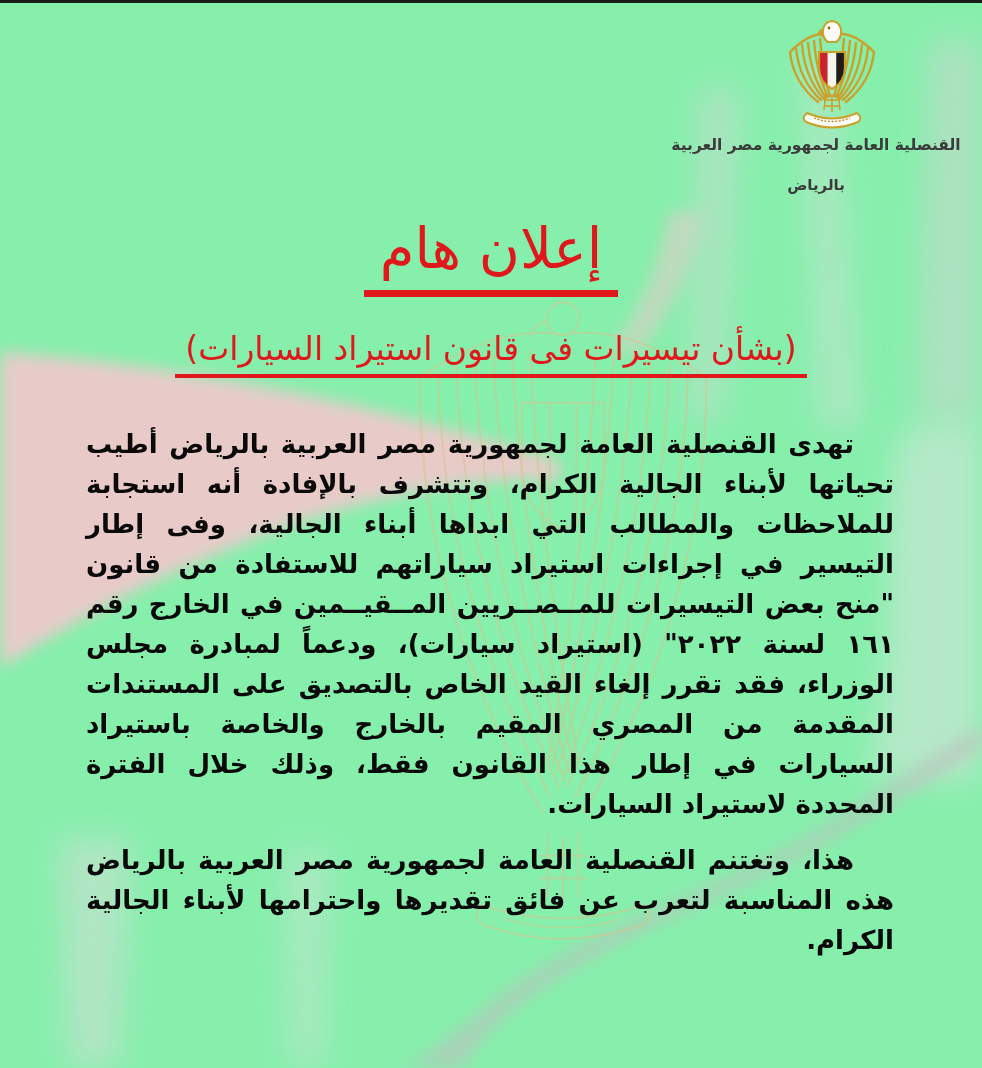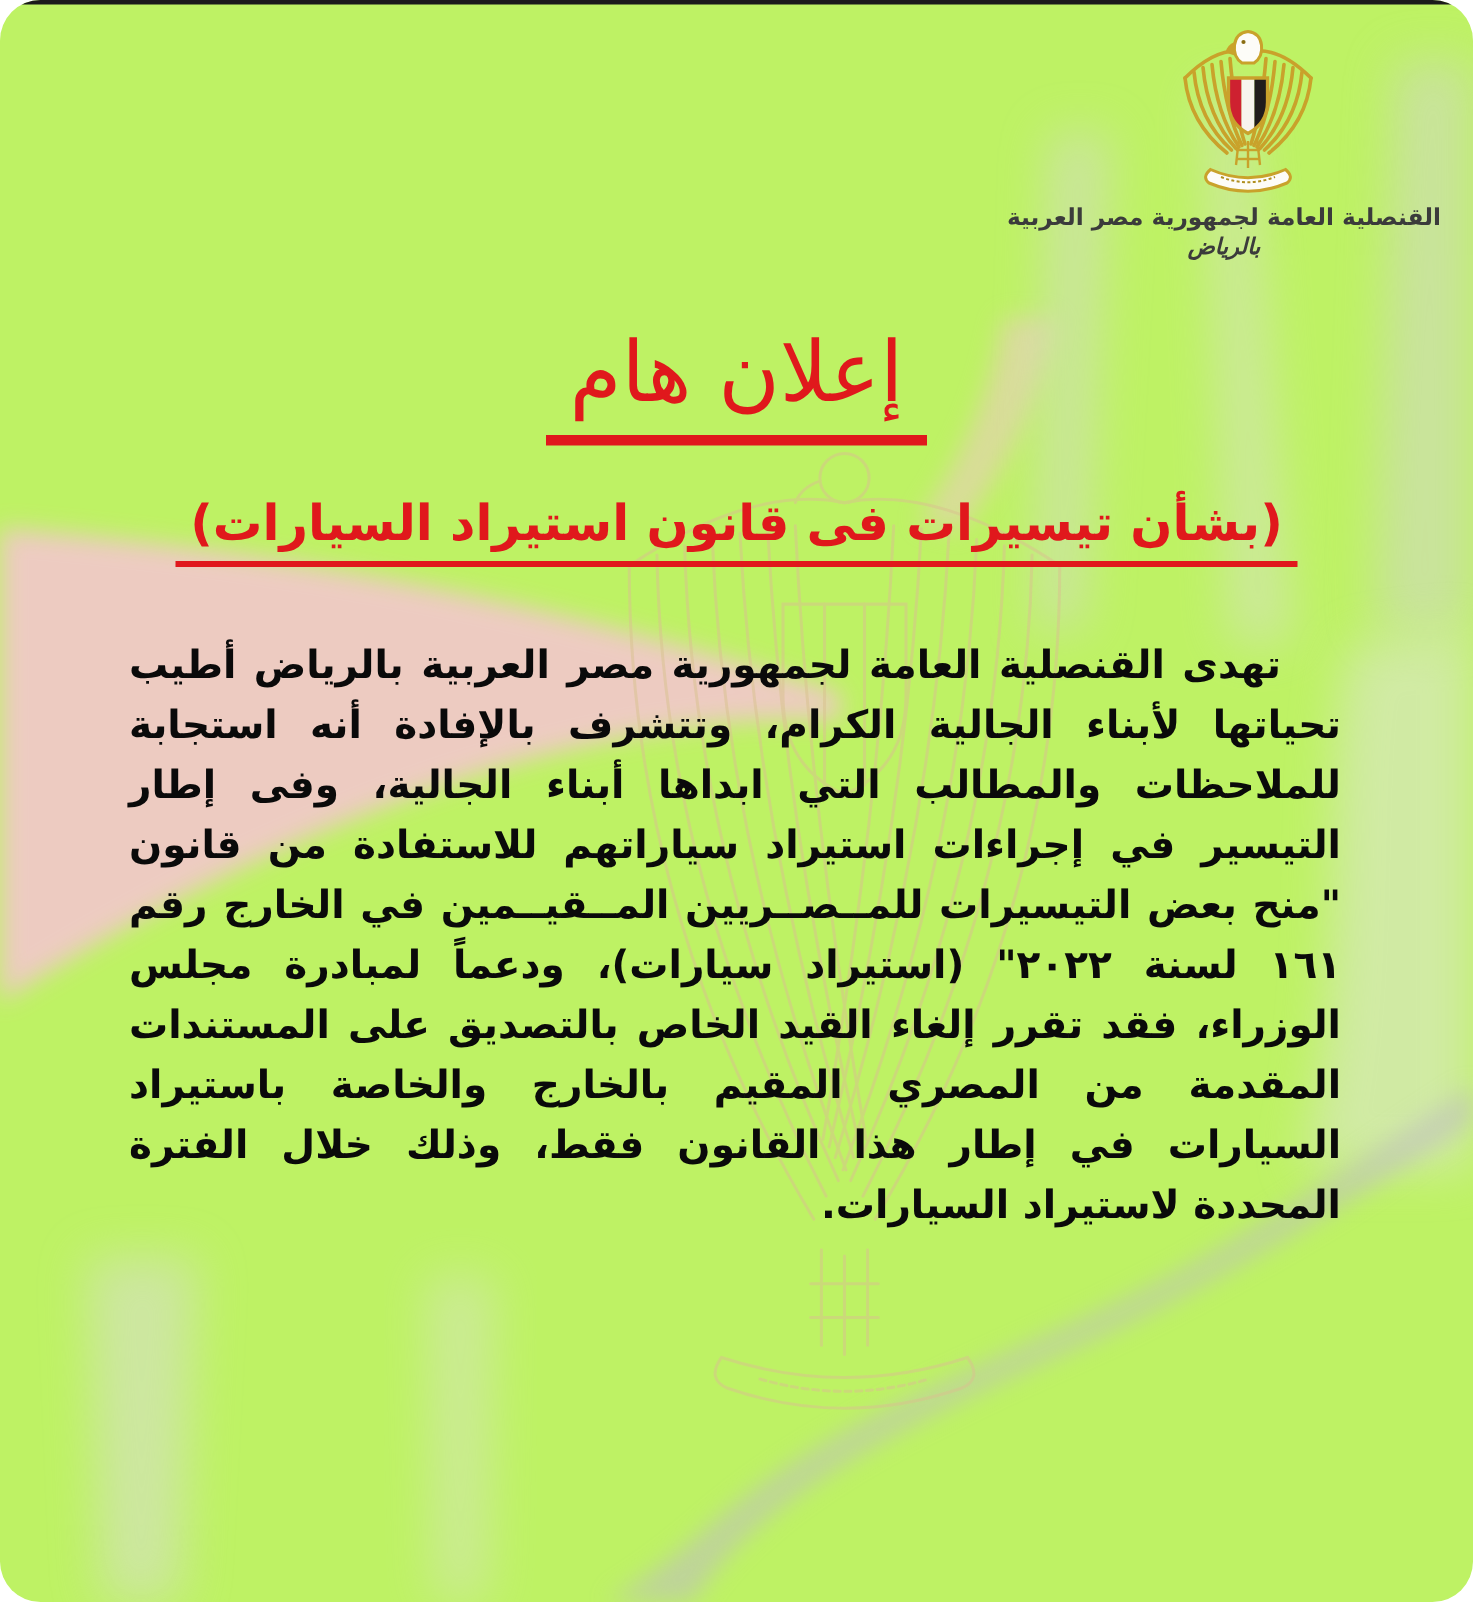--- a/index.html
+++ b/index.html
@@ -1,42 +1,42 @@
 <!DOCTYPE html>
 <html lang="ar"><head>
 <meta charset="utf-8">
 <style>
   html,body{margin:0;padding:0;}
   body{
     width:982px;height:1068px;overflow:hidden;position:relative;
     background:#ffffff;
     font-family:"DejaVu Sans","Liberation Sans",sans-serif;
   }
-  .page{position:absolute;inset:0;overflow:hidden;direction:rtl;background:#bef264;border-radius:27px;}
+  .page{position:absolute;inset:0;overflow:hidden;direction:rtl;background:#86efac;}
   .top-rule{position:absolute;top:0;left:0;width:100%;height:3px;background:#1b1b1b;}
 
   
   .bg-art{position:absolute;inset:0;width:100%;height:100%;pointer-events:none;}
   .eagle-watermark{position:absolute;left:358px;top:278px;width:410px;height:680px;opacity:.5;pointer-events:none;}
 
   
   .letterhead{position:absolute;top:18px;right:20px;width:292px;text-align:center;color:#3b3b3b;}
   .emblem{width:104px;height:112px;display:block;margin:0 auto 6px;position:relative;right:-16px;}
   .org-line1{font-size:15.5px;font-weight:bold;white-space:nowrap;}
-  .org-line2{font-size:15px;font-weight:bold;margin-top:1px;font-style:italic;}
+  .org-line2{font-size:15px;font-weight:bold;margin-top:22px;}
 
   
   .title-wrap{position:absolute;top:214px;left:0;right:0;text-align:center;}
   .title-txt{
     display:inline-block;font-size:56px;font-weight:normal;color:#e0181c;
     line-height:1.25;padding:0 16px 6px;border-bottom:7px solid #e0181c;
   }
   .subtitle-wrap{position:absolute;top:329px;left:0;right:0;text-align:center;}
   .subtitle-txt{
-    display:inline-block;font-size:33px;font-weight:bold;color:#e0181c;
+    display:inline-block;font-size:33px;font-weight:normal;color:#e0181c;
     line-height:1.2;padding:0 10px 5px;border-bottom:4px solid #e0181c;
   }
 
   
   .body-text{
     position:absolute;top:424px;left:86px;right:88px;
     font-size:26px;line-height:40px;font-weight:bold;color:#0a0a0a;
     text-align:justify;direction:rtl;
   }
   .body-text p{margin:0;text-indent:40px;}
@@ -153,15 +153,16 @@
 
   <div class="title-wrap">
     <span class="title-txt">إعلان هام</span>
   </div>
   <div class="subtitle-wrap">
     <span class="subtitle-txt">(بشأن تيسيرات فى قانون استيراد السيارات)</span>
   </div>
 
   <main class="body-text">
     <p>تهدى القنصلية العامة لجمهورية مصر العربية بالرياض أطيب تحياتها لأبناء الجالية الكرام، وتتشرف بالإفادة أنه استجابة للملاحظات والمطالب التي ابداها أبناء الجالية، وفى إطار التيسير في إجراءات استيراد سياراتهم للاستفادة من قانون "منح بعض التيسيرات للمــصــريين المــقيــمين في الخارج رقم ١٦١ لسنة ٢٠٢٢" (استيراد سيارات)، ودعماً لمبادرة مجلس الوزراء، فقد تقرر إلغاء القيد الخاص بالتصديق على المستندات المقدمة من المصري المقيم بالخارج والخاصة باستيراد السيارات في إطار هذا القانون فقط، وذلك خلال الفترة المحددة لاستيراد السيارات.</p>
+    <p>هذا، وتغتنم القنصلية العامة لجمهورية مصر العربية بالرياض هذه المناسبة لتعرب عن فائق تقديرها واحترامها لأبناء الجالية الكرام.</p>
   </main>
 
 </div>
 
 </body></html>

